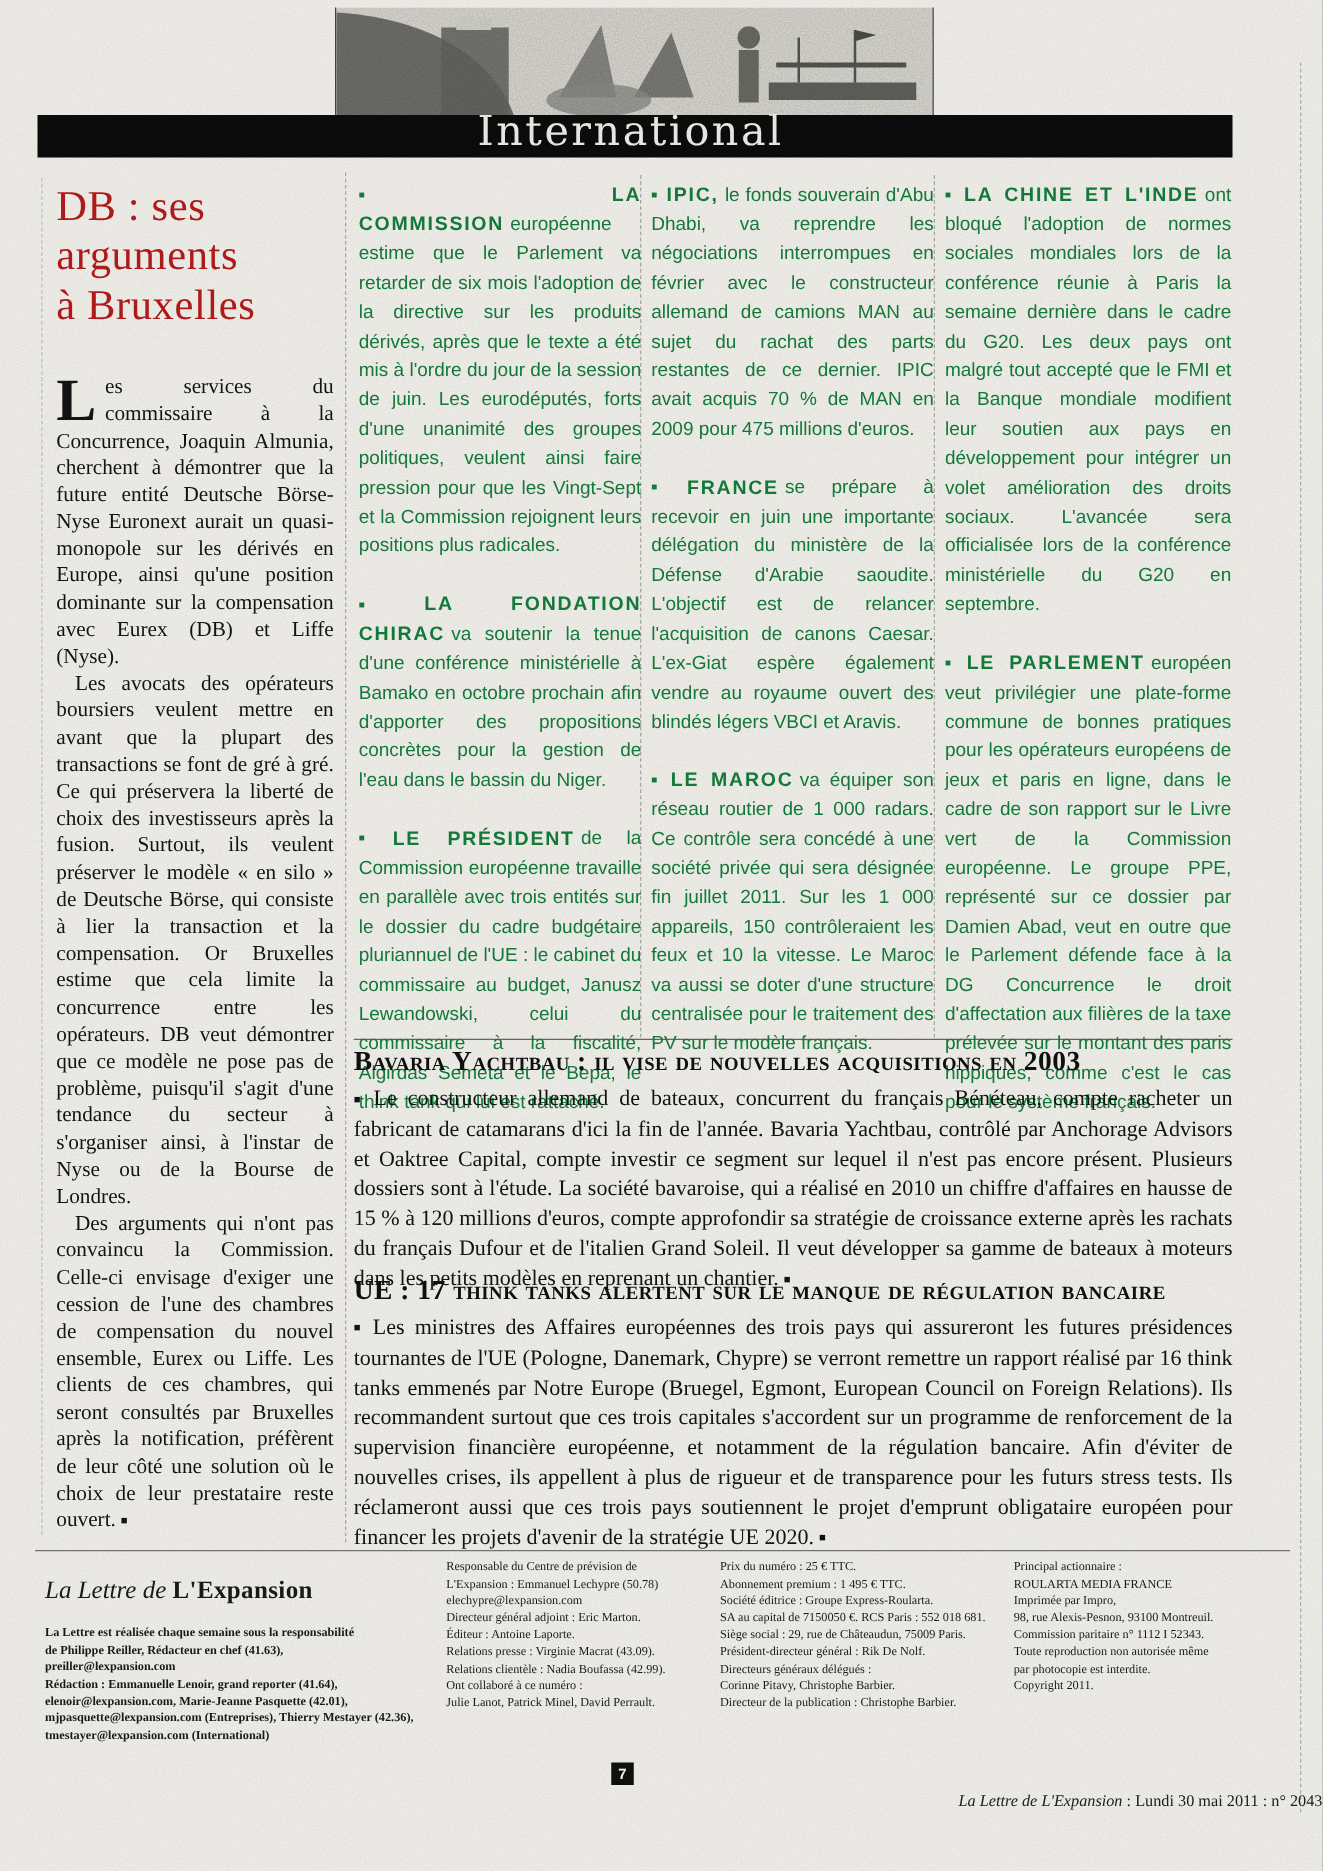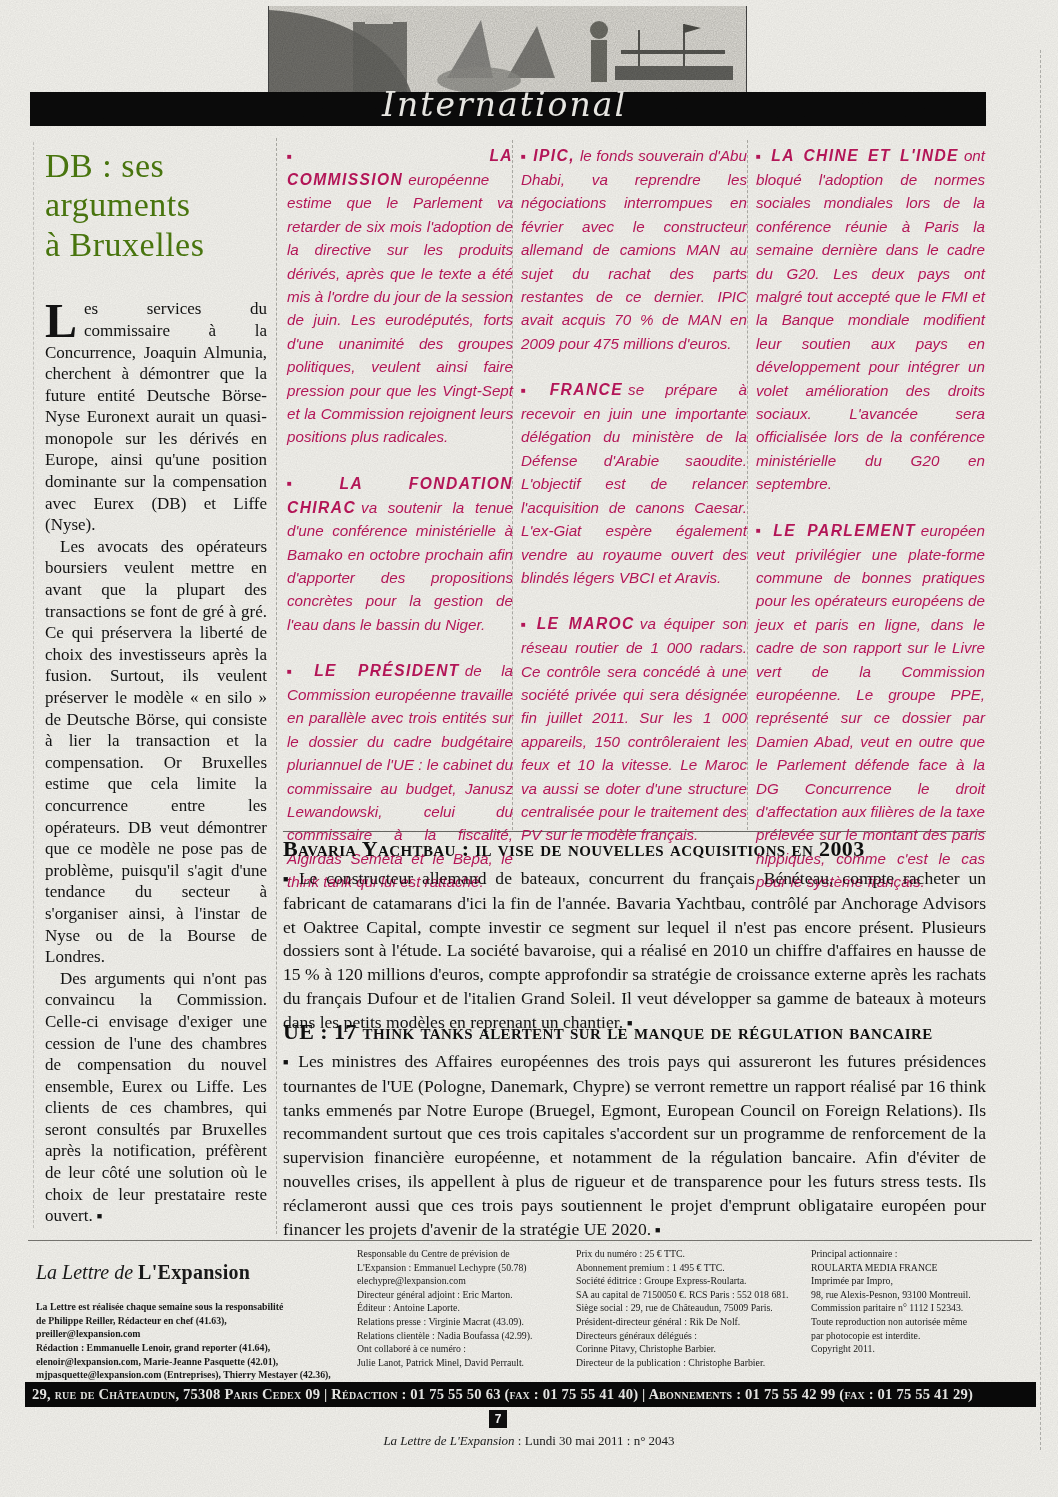--- a/index.html
+++ b/index.html
@@ -3,46 +3,46 @@
 <meta charset="utf-8">
 <style>
   html,body{margin:0;padding:0;background:#9a9a96;}
   .page{position:relative;width:1058px;height:1497px;margin:0 auto;background:#f7f6f1;
         font-family:"Liberation Serif",serif;color:#141414;overflow:hidden;}
 
   
   .illus{position:absolute;left:268px;top:6px;width:477px;height:86px;background:#edebe4;
          border-left:1px solid #444;border-right:1px solid #444;overflow:hidden;}
   .banner{position:absolute;left:30px;top:92px;width:956px;height:34px;background:#0c0c0c;}
-  .banner-label{position:absolute;left:352px;top:-7px;margin:0;color:#f4f3ee;font-style:italic;
+  .banner-label{position:absolute;left:352px;top:-7px;margin:0;color:#f4f3ee;
         font-weight:400;font-size:33px;letter-spacing:2px;font-family:"DejaVu Serif",serif;}
 
   
   .vrule{position:absolute;width:0;border-left:1px dashed rgba(90,90,85,.45);}
   .vr1{left:276px;top:138px;height:1096px;}
   .vr2{left:512px;top:140px;height:690px;}
   .vr3{left:747px;top:140px;height:690px;}
   .vr4{left:1040px;top:50px;height:1400px;border-left:1px dashed rgba(120,120,115,.5);}
   .hrule{position:absolute;height:0;border-top:1px solid rgba(60,60,55,.75);}
   .hr-feat{left:283px;top:831px;width:703px;}
   .hr-mast{left:28px;top:1240px;width:1004px;border-top:1px solid rgba(90,90,85,.8);}
 
   
   .article{position:absolute;left:33px;top:142px;width:234px;border-left:1px dashed rgba(120,120,115,.35);
            padding-left:11px;box-sizing:border-box;}
   .article h1{margin:4px 0 34px;font-weight:400;font-size:34px;line-height:1.16;letter-spacing:.5px;
-           white-space:pre-line;color:#4d7c0f;}
+           white-space:pre-line;color:#b91c1c;}
   .article p{margin:0;font-size:17px;line-height:21.6px;text-align:justify;}
   .article p.ind{text-indent:15px;}
   .article p.p1::first-letter{float:left;font-size:48px;line-height:39px;padding:3px 7px 0 0;font-weight:700;}
   .endmark{font-size:9px;vertical-align:2px;margin-left:4px;}
 
   
   .bcol{position:absolute;top:144px;width:226px;font-family:"Liberation Sans",sans-serif;
-        font-size:15.2px;line-height:23.4px;text-align:justify;color:#be185d;font-style:italic;}
+        font-size:15.2px;line-height:23.4px;text-align:justify;color:#15803d;}
   .bc1{left:287px;}.bc2{left:521px;}.bc3{left:756px;width:229px;}
   .brief{margin:0 0 23px;}
   .bullet{font-size:8px;vertical-align:2.5px;margin-right:7px;}
   .brief-label{font-weight:700;letter-spacing:1.4px;font-size:15.6px;margin-right:5px;}
 
   
   .feature{position:absolute;left:283px;width:703px;}
   .f1{top:836px;}
   .f2{top:1019px;}
   .feature h2{margin:0 0 5px;font-size:22px;font-weight:700;font-variant:small-caps;
@@ -60,21 +60,21 @@
   .m-title .it{font-style:italic;font-weight:400;}
   .m-title .bd{font-weight:700;letter-spacing:.3px;}
 
   
   .addr{position:absolute;left:25px;top:1382px;width:1011px;height:25px;background:#0a0a0a;
         color:#efefec;font-variant:small-caps;font-weight:700;font-size:14.6px;line-height:25px;
         padding-left:7px;box-sizing:border-box;letter-spacing:.2px;white-space:nowrap;overflow:hidden;}
   .pnum{position:absolute;left:489px;top:1410px;width:18px;height:18px;background:#101010;color:#fff;
         font-size:12px;line-height:18px;text-align:center;font-weight:700;
         font-family:"Liberation Sans",sans-serif;}
-  .issue{position:absolute;left:0;top:1433px;width:1058px;text-align:center;font-size:13px;color:#222;}
+  .issue{position:absolute;left:0;top:1433px;width:1058px;text-align:right;font-size:13px;color:#222;}
   .issue .it{font-style:italic;}
 
   .noise{position:absolute;left:0;top:0;pointer-events:none;}
 </style>
 </head>
 <body>
 
 <div class="page">
 
   <div class="illus">
@@ -181,21 +181,20 @@
     <div class="mcol mc4">Principal actionnaire :
 ROULARTA MEDIA FRANCE
 Imprimée par Impro,
 98, rue Alexis-Pesnon, 93100 Montreuil.
 Commission paritaire n° 1112 I 52343.
 Toute reproduction non autorisée même
 par photocopie est interdite.
 Copyright 2011.</div>
   </div>
 
-  <div class="addr">29, rue de Châteaudun, 75308 Paris Cedex 09 | Rédaction : 01 75 55 50 63 (fax : 01 75 55 41 40) | Abonnements : 01 75 55 42 99 (fax : 01 75 55 41 29)</div>
 
   <div class="pnum">7</div>
 
   <div class="issue"><span class="it">La Lettre de L'Expansion</span><span> : Lundi 30 mai 2011 : n° 2043</span></div>
 
   <svg class="noise" width="1058" height="1497">
     <defs>
       <filter id="g2">
           <feTurbulence type="fractalNoise" baseFrequency="0.85" numOctaves="2" stitchTiles="stitch"></feTurbulence>
       <feColorMatrix type="matrix" values="0 0 0 0 0  0 0 0 0 0  0 0 0 0 0  0.5 0.3 0 0 0"></feColorMatrix>

